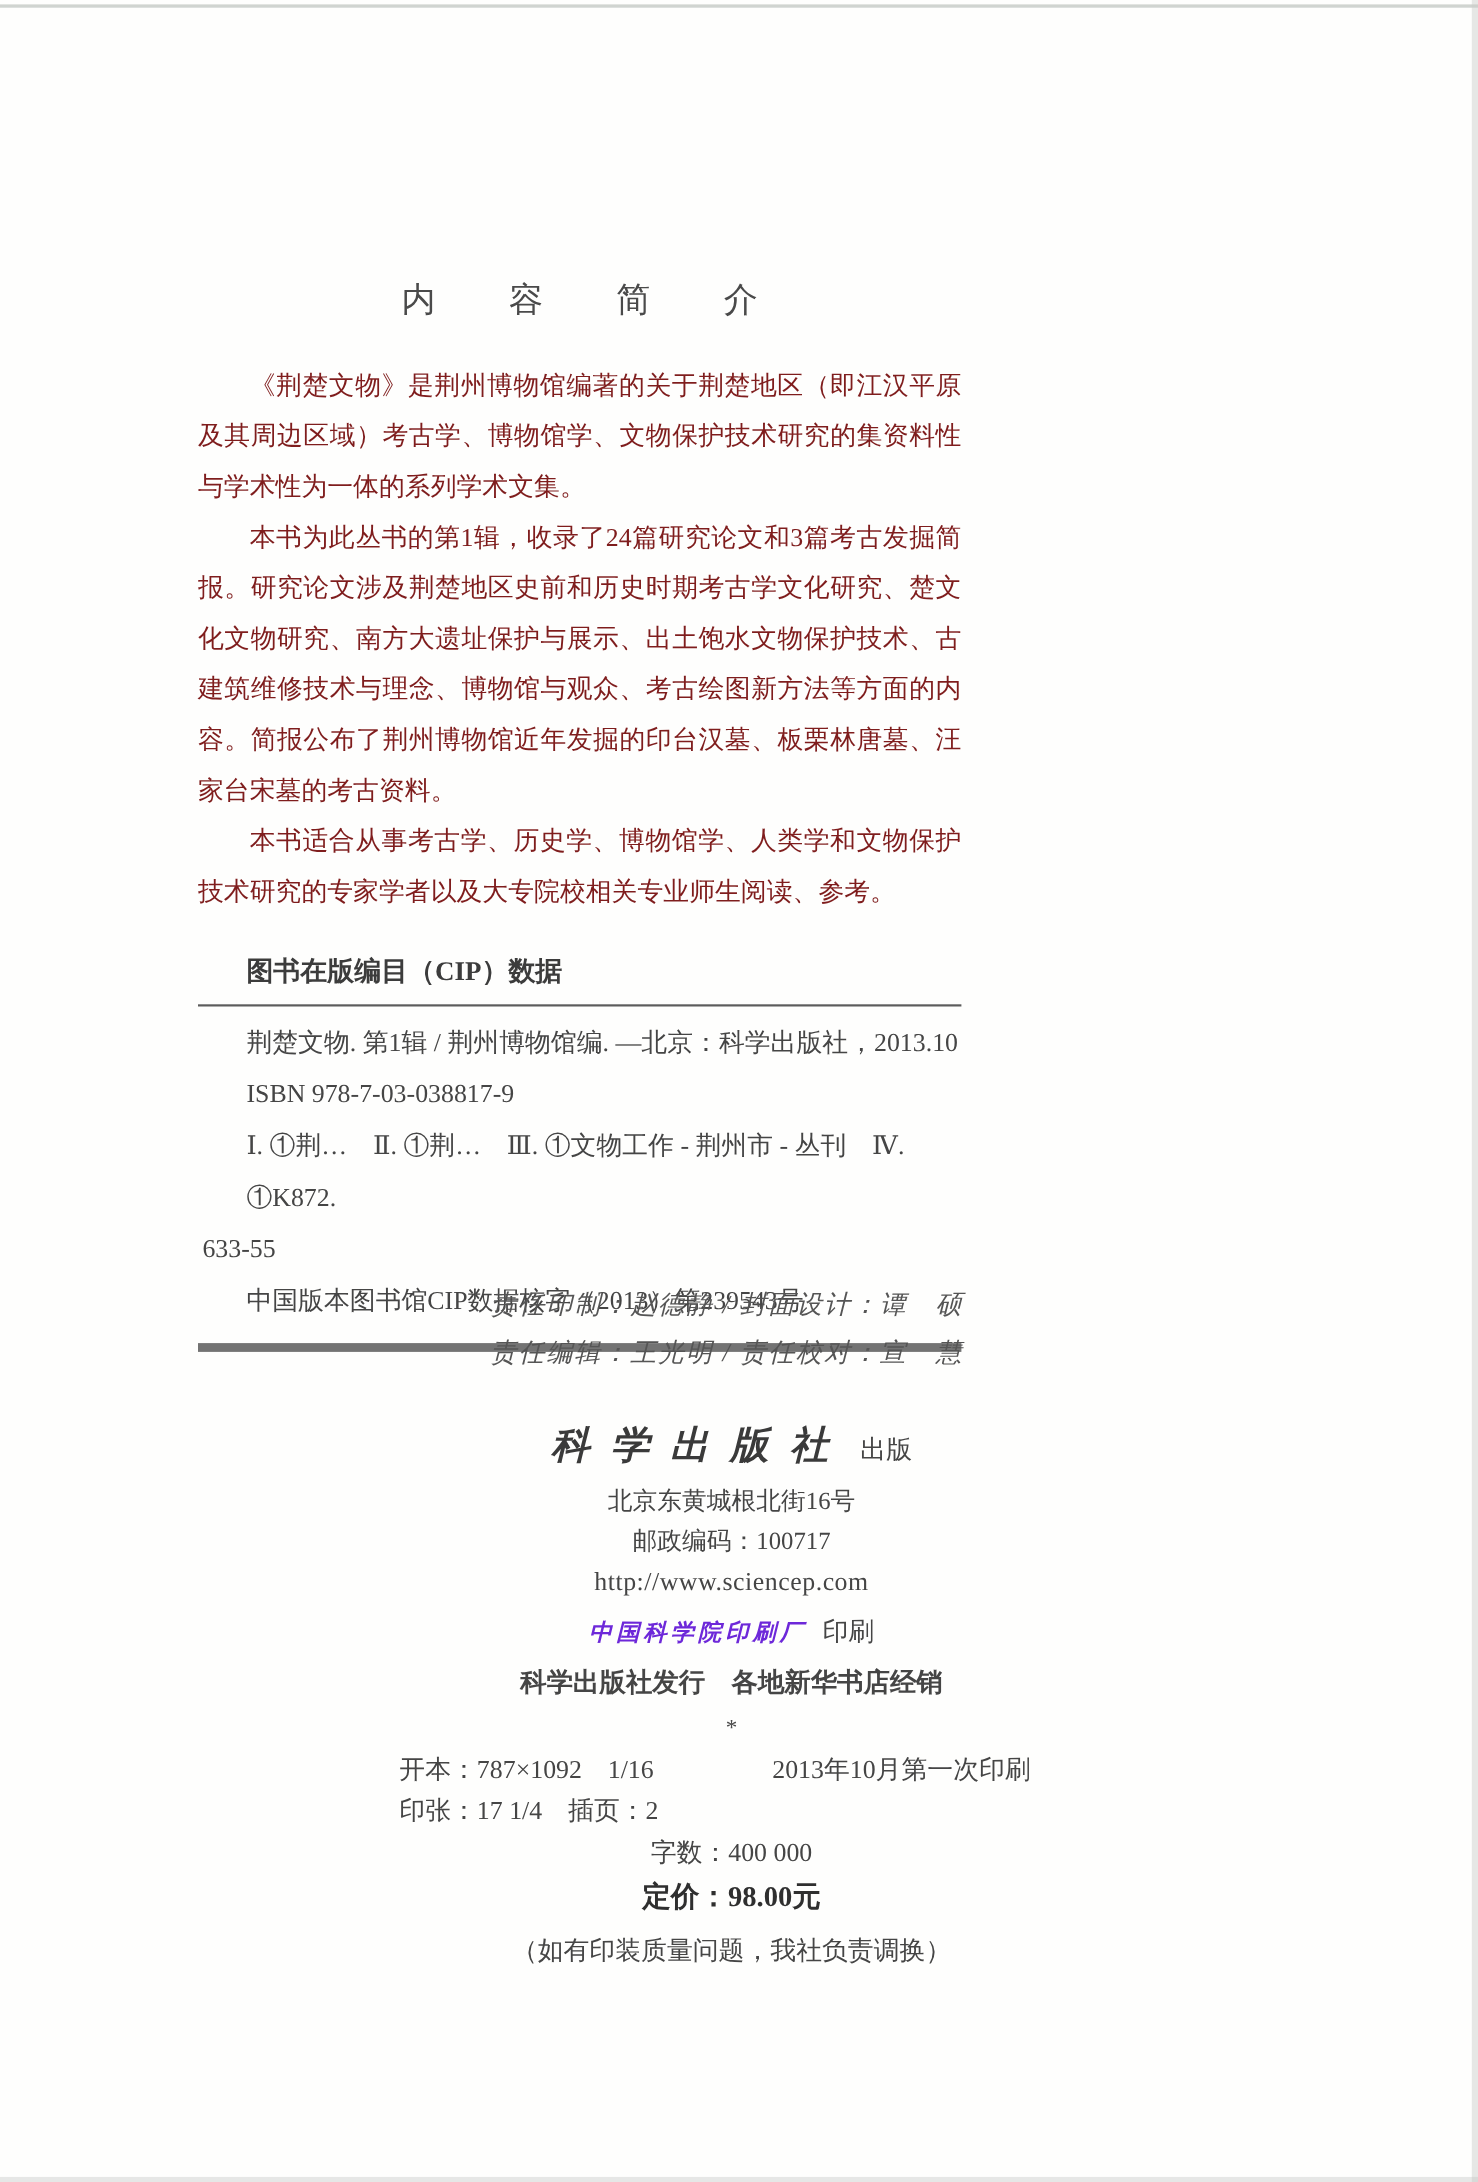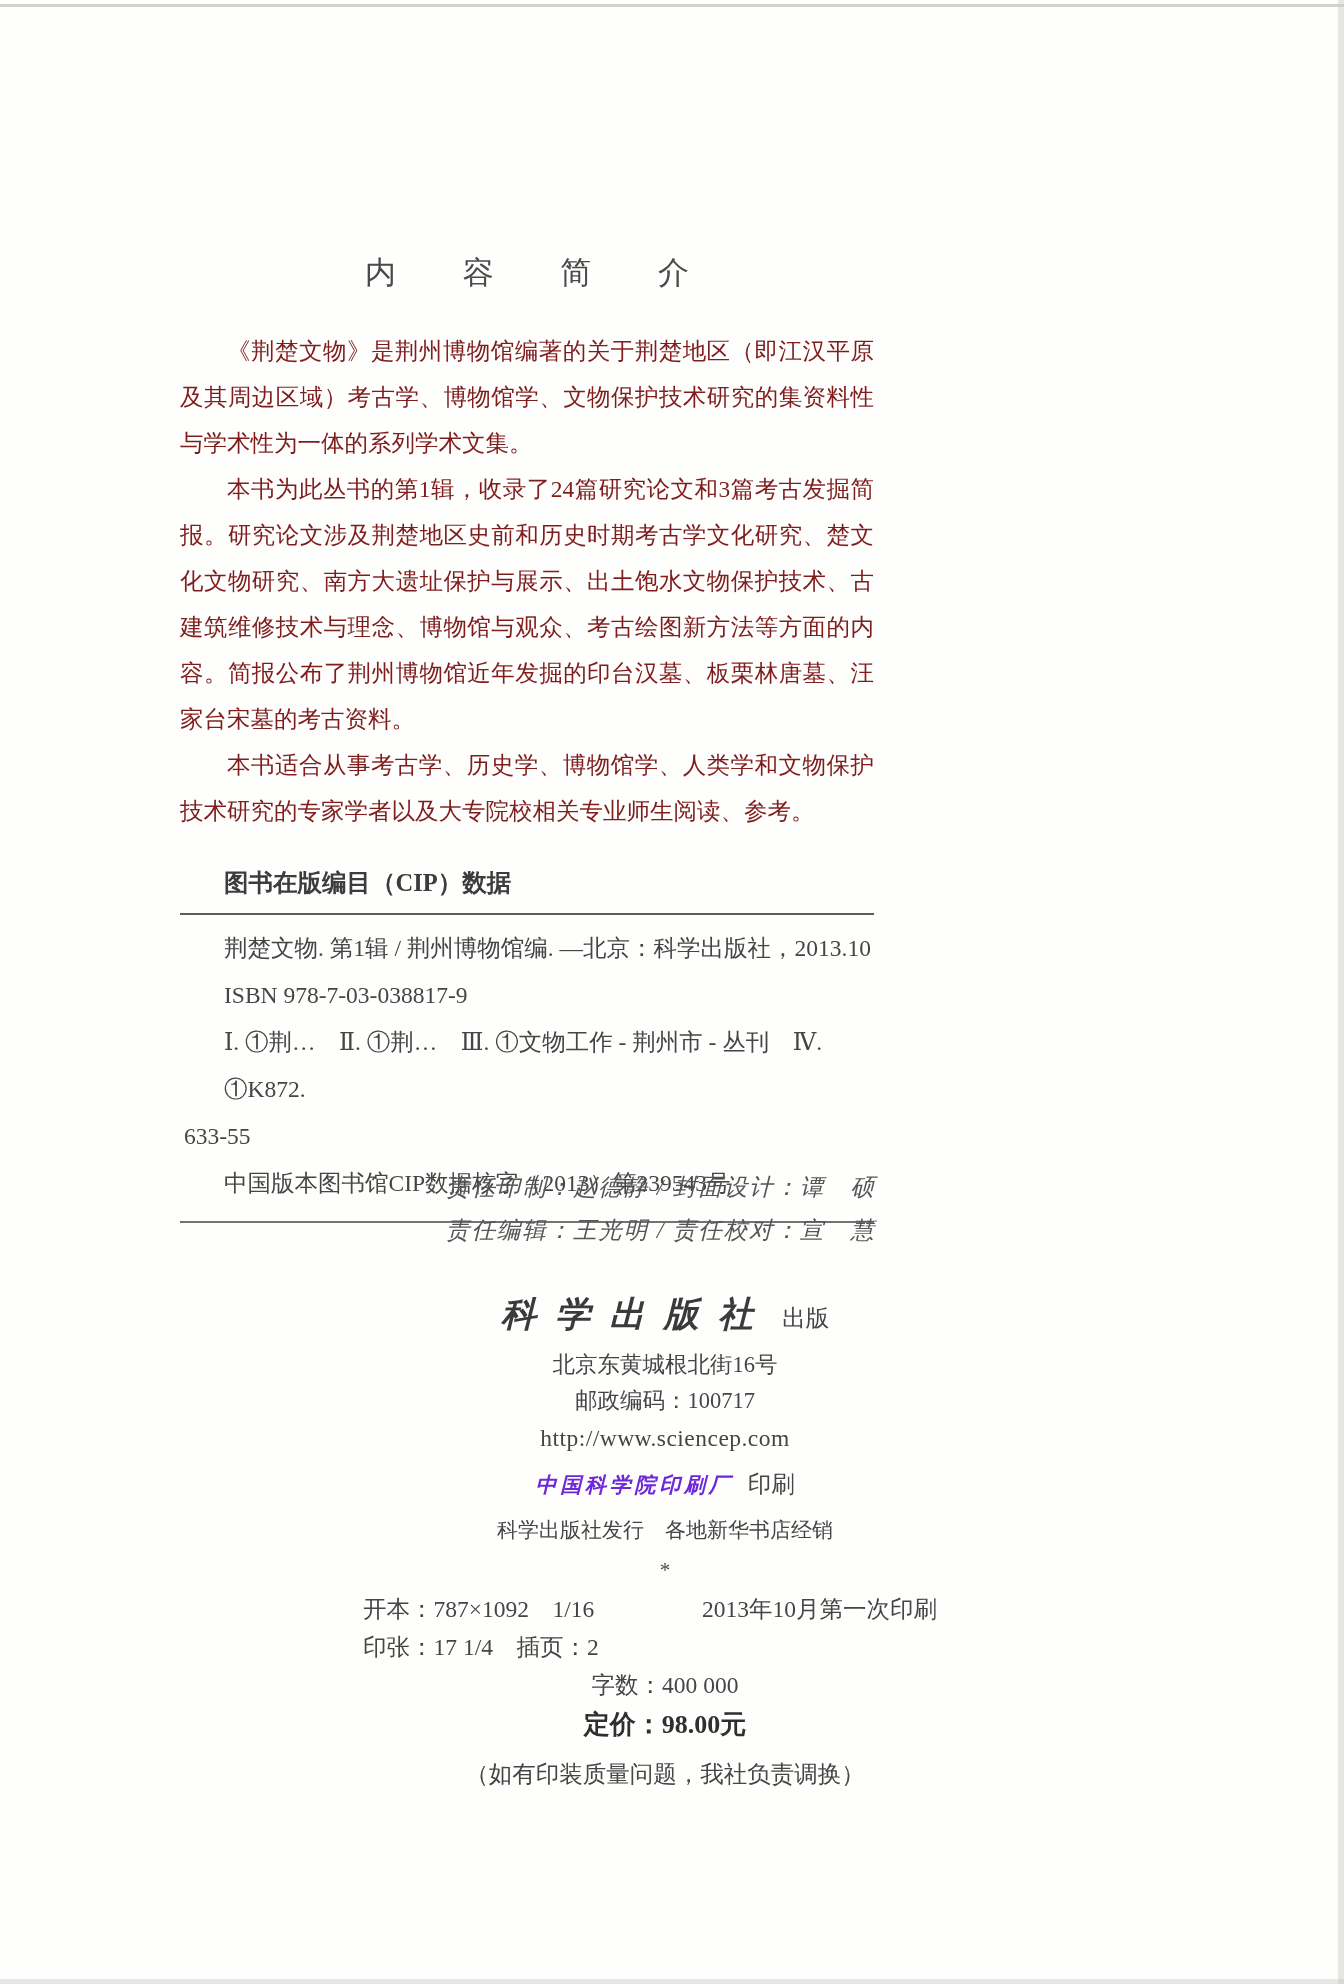--- a/index.html
+++ b/index.html
@@ -30,21 +30,21 @@
   .intro-para{
     margin:0;
     font-size:23.5px;
     line-height:46px;
     text-align:justify;
     text-indent:2em;
     color:#7f1d1d;
   }
 
   
-  .cip{position:absolute;top:866px;left:180px;width:694px;padding-bottom:14px;border-bottom:2px solid #737373;}
+  .cip{position:absolute;top:866px;left:180px;width:694px;padding-bottom:14px;border-bottom:8px solid #737373;}
   .cip-heading{font-size:24.5px;font-weight:bold;color:#3c3c3c;padding-left:44px;padding-bottom:14px;}
   .cip-rule{border-top:2px solid #5c5c5c;margin:0 0 10px 0;height:0;}
   .cip-line{font-size:23.5px;line-height:47px;color:#454545;padding-left:44px;}
   .cip-line.flush{padding-left:4px;}
 
   
   .credits{
     position:absolute;top:1166px;left:0;width:1322px;
     text-align:center;
     font-style:italic;
@@ -66,21 +66,21 @@
   .col-line{font-size:22.5px;line-height:36px;}
   .col-url{font-size:23.5px;line-height:38px;letter-spacing:.02em;}
   .printer-line{line-height:46px;margin-top:4px;}
   .printer-script{
     font-family:"DejaVu Serif",serif;
     font-style:italic;font-weight:bold;
     font-size:21px;color:#6d28d9;
     letter-spacing:.18em;
   }
   .printer-suffix{font-size:23.5px;margin-left:14px;}
-  .dist-line{font-size:21px;line-height:40px;}
+  .dist-line{font-size:24px;line-height:40px;font-weight:bold;}
   .star{font-size:21px;line-height:36px;margin-top:2px;color:#4a4a4a;}
   .edition-grid{
     display:inline-grid;
     grid-template-columns:305px 265px;
     column-gap:34px;row-gap:0;
     text-align:left;
     font-size:23.5px;line-height:38px;
     margin-top:2px;
   }
   .word-count{font-size:23.5px;line-height:38px;}

